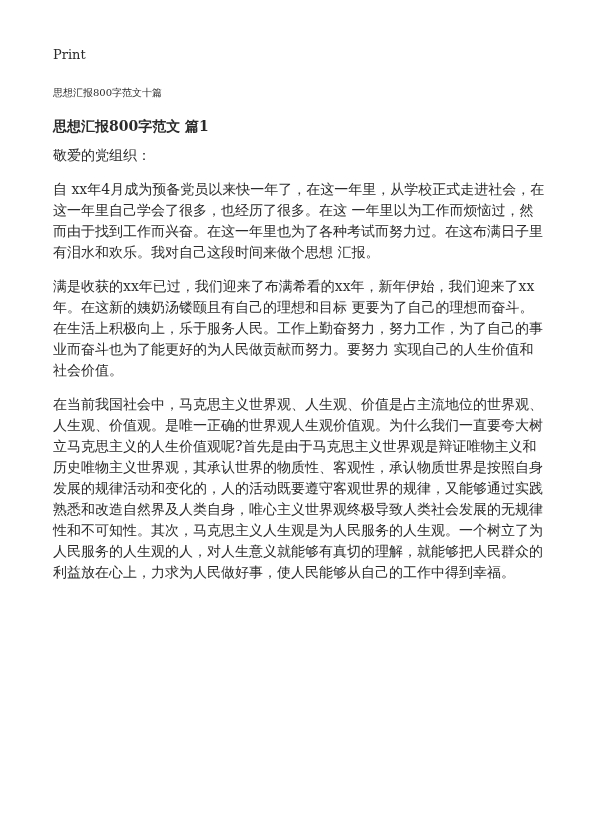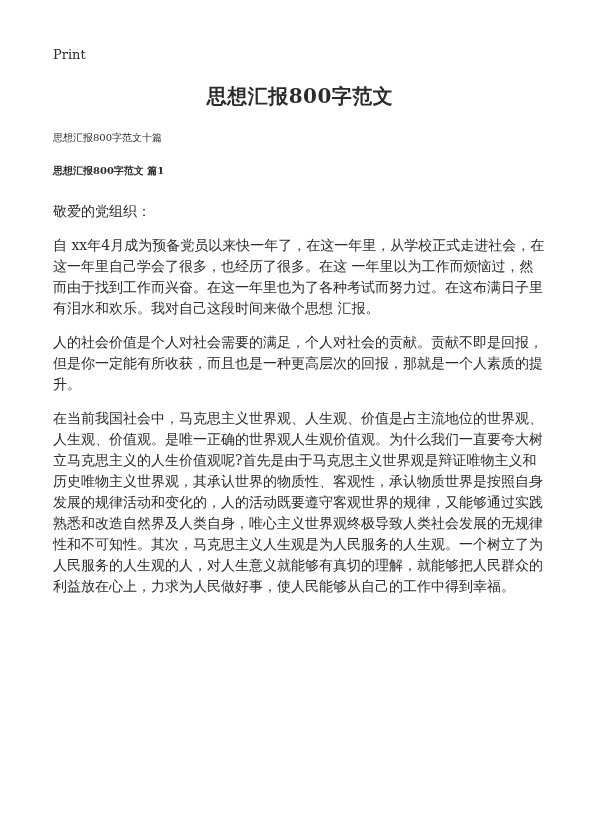--- a/index.html
+++ b/index.html
@@ -38,51 +38,50 @@
     line-height:24px;
   }
   .doc-subtitle{
     margin-top:21px;
     font-size:10px;
     line-height:17px;
     font-weight:normal;
   }
   .section-heading{
     margin-top:16px;
-    font-size:10px;
+    font-size:14px;
     line-height:18px;
     font-weight:bold;
   }
   .salutation{
-    margin-top:21px;
+    margin-top:10px;
     font-size:14px;
     line-height:21px;
   }
   .body-paragraph{
     margin-top:13px;
     font-size:14px;
     line-height:21px;
     text-align:left;
     word-break:break-all;
     overflow-wrap:anywhere;
   }
 </style>
 </head>
 <body>
 
 <div class="page">
 
   <a class="print-link">Print</a>
 
-  <h1 class="doc-title">思想汇报800字范文</h1>
 
   <div class="doc-subtitle">思想汇报800字范文十篇</div>
 
   <h2 class="section-heading">思想汇报800字范文 篇1</h2>
 
   <div class="salutation">敬爱的党组织：</div>
 
   <p class="body-paragraph">自 xx年4月成为预备党员以来快一年了，在这一年里，从学校正式走进社会，在这一年里自己学会了很多，也经历了很多。在这 一年里以为工作而烦恼过，然而由于找到工作而兴奋。在这一年里也为了各种考试而努力过。在这布满日子里有泪水和欢乐。我对自己这段时间来做个思想 汇报。</p>
-  <p class="body-paragraph">人的社会价值是个人对社会需要的满足，个人对社会的贡献。贡献不即是回报，但是你一定能有所收获，而且也是一种更高层次的回报，那就是一个人素质的提升。</p>
+  <p class="body-paragraph">满是收获的xx年已过，我们迎来了布满希看的xx年，新年伊始，我们迎来了xx年。在这新的姨奶汤镂颐且有自己的理想和目标 更要为了自己的理想而奋斗。在生活上积极向上，乐于服务人民。工作上勤奋努力，努力工作，为了自己的事业而奋斗也为了能更好的为人民做贡献而努力。要努力 实现自己的人生价值和社会价值。</p>
   <p class="body-paragraph">在当前我国社会中，马克思主义世界观、人生观、价值是占主流地位的世界观、人生观、价值观。是唯一正确的世界观人生观价值观。为什么我们一直要夸大树立马克思主义的人生价值观呢?首先是由于马克思主义世界观是辩证唯物主义和历史唯物主义世界观，其承认世界的物质性、客观性，承认物质世界是按照自身发展的规律活动和变化的，人的活动既要遵守客观世界的规律，又能够通过实践熟悉和改造自然界及人类自身，唯心主义世界观终极导致人类社会发展的无规律性和不可知性。其次，马克思主义人生观是为人民服务的人生观。一个树立了为人民服务的人生观的人，对人生意义就能够有真切的理解，就能够把人民群众的利益放在心上，力求为人民做好事，使人民能够从自己的工作中得到幸福。</p>
   
 
 </div>
 
 </body></html>

